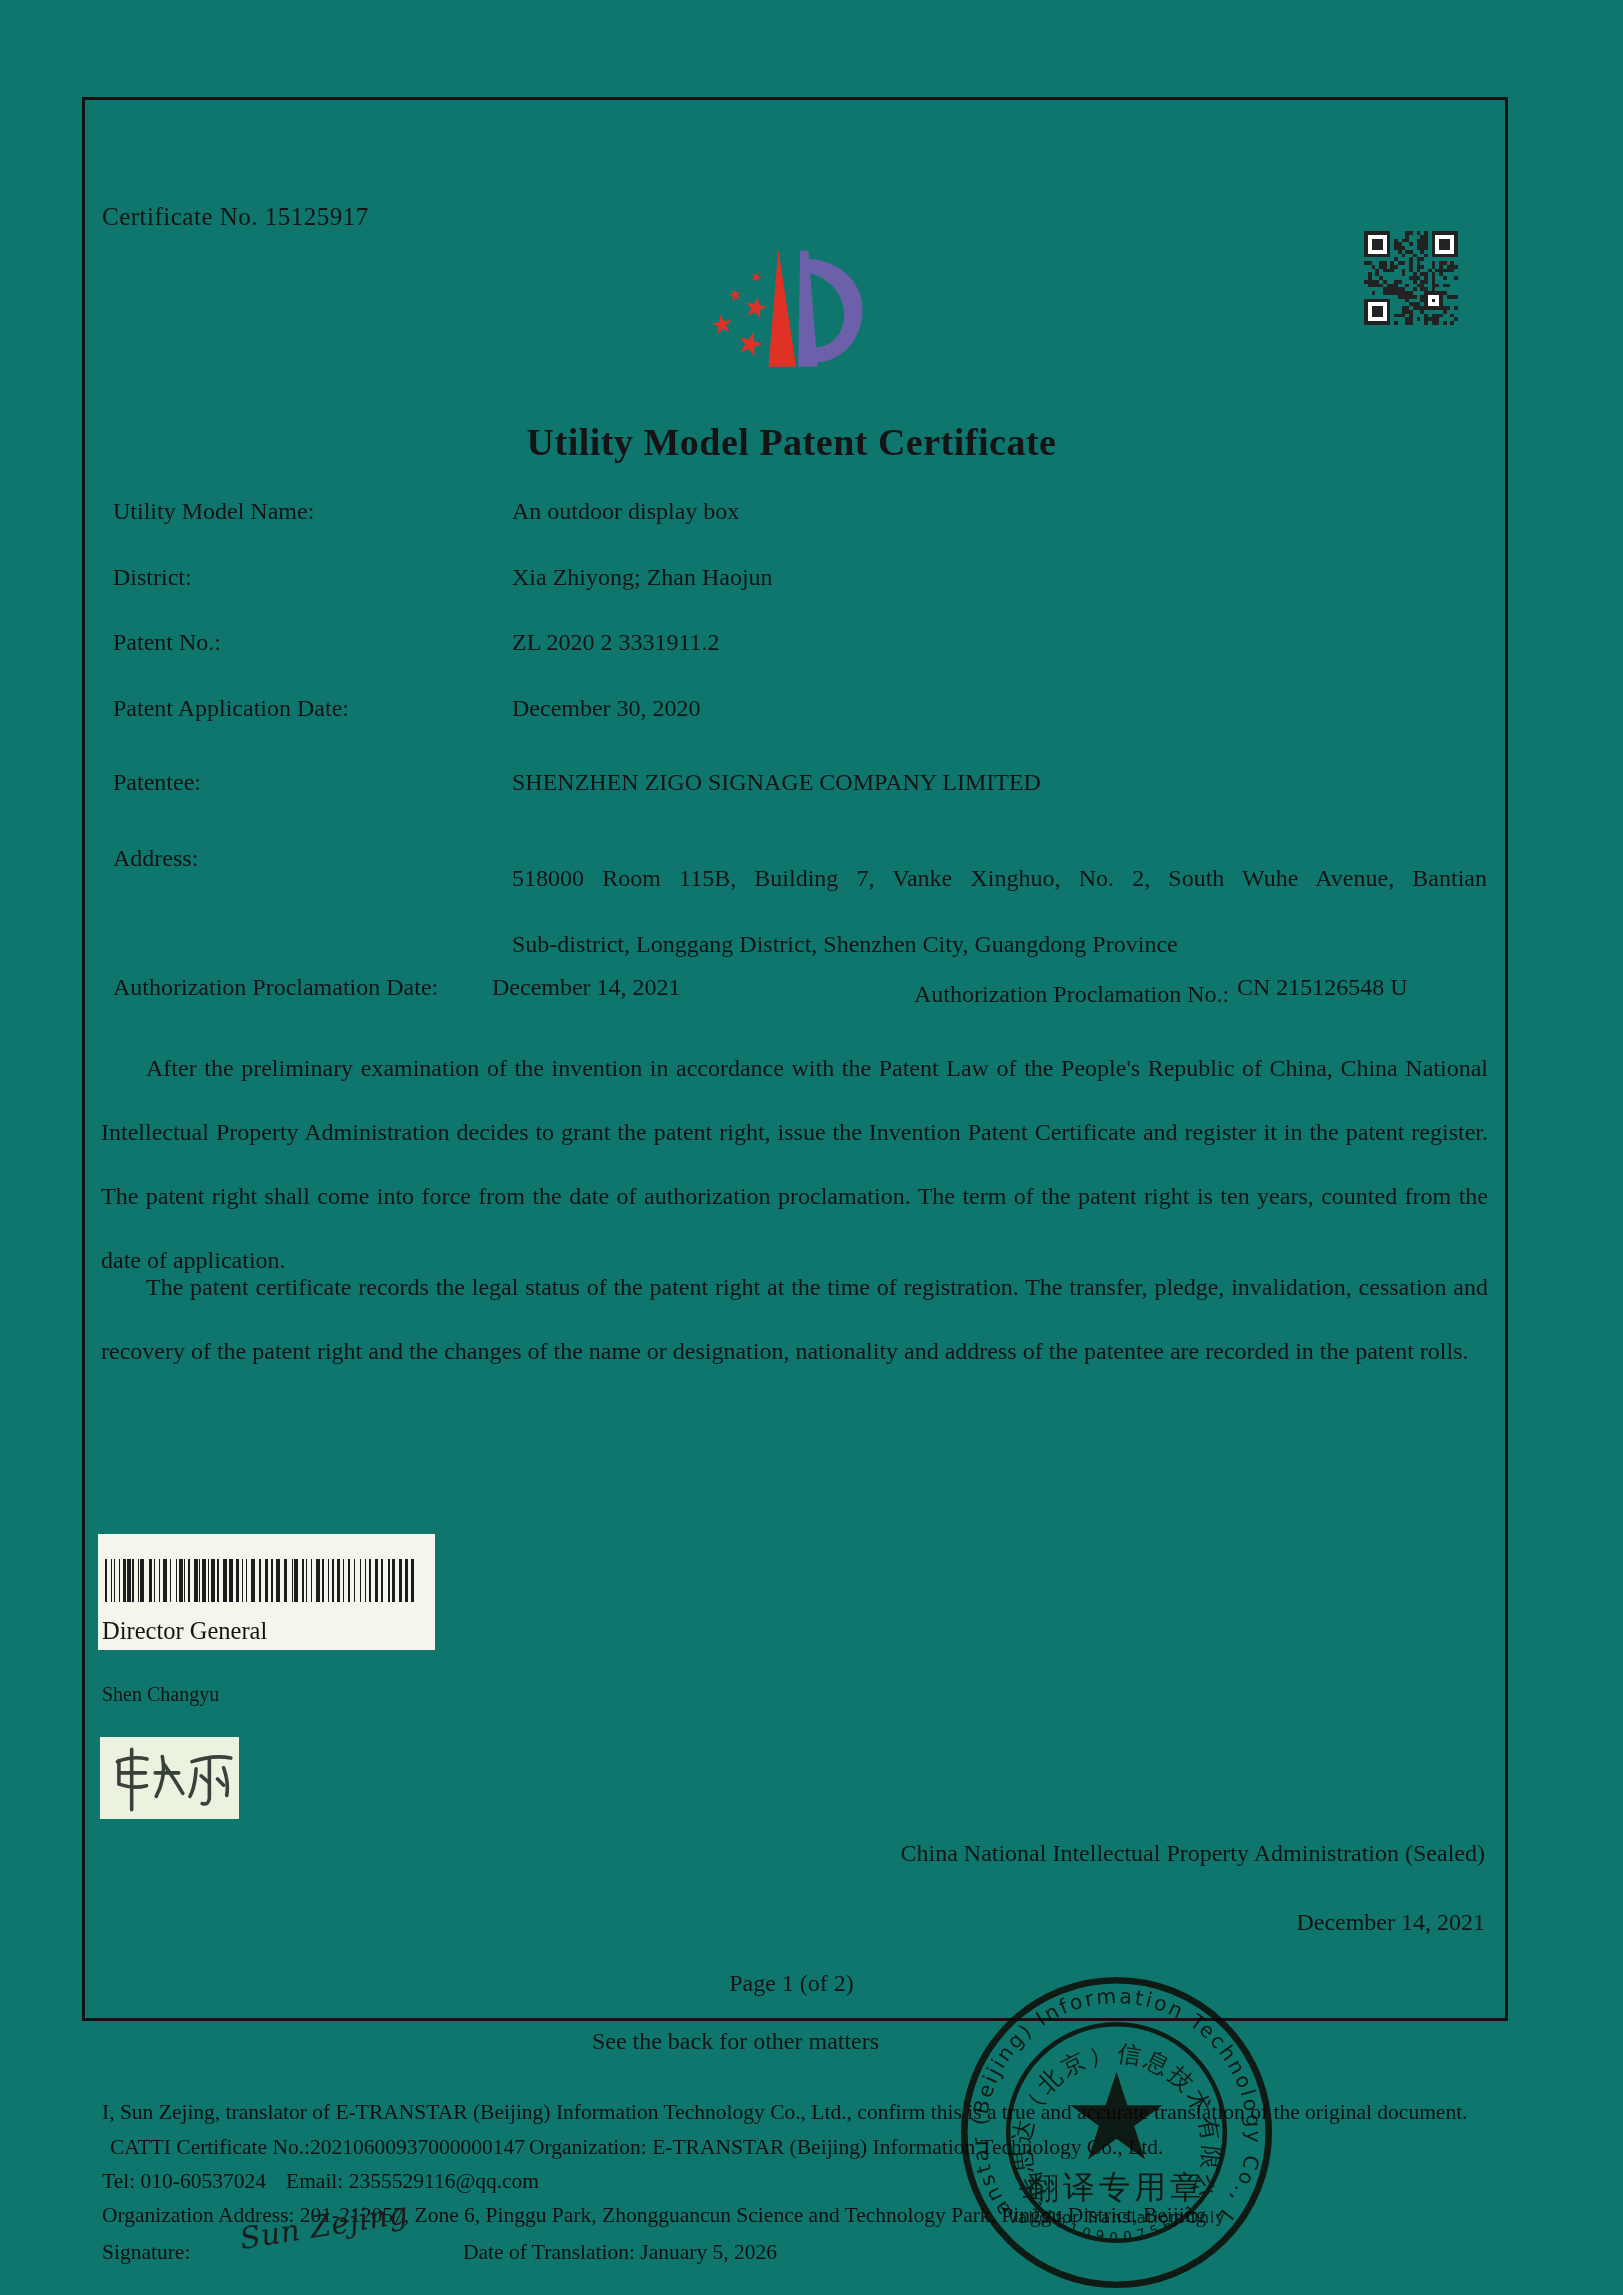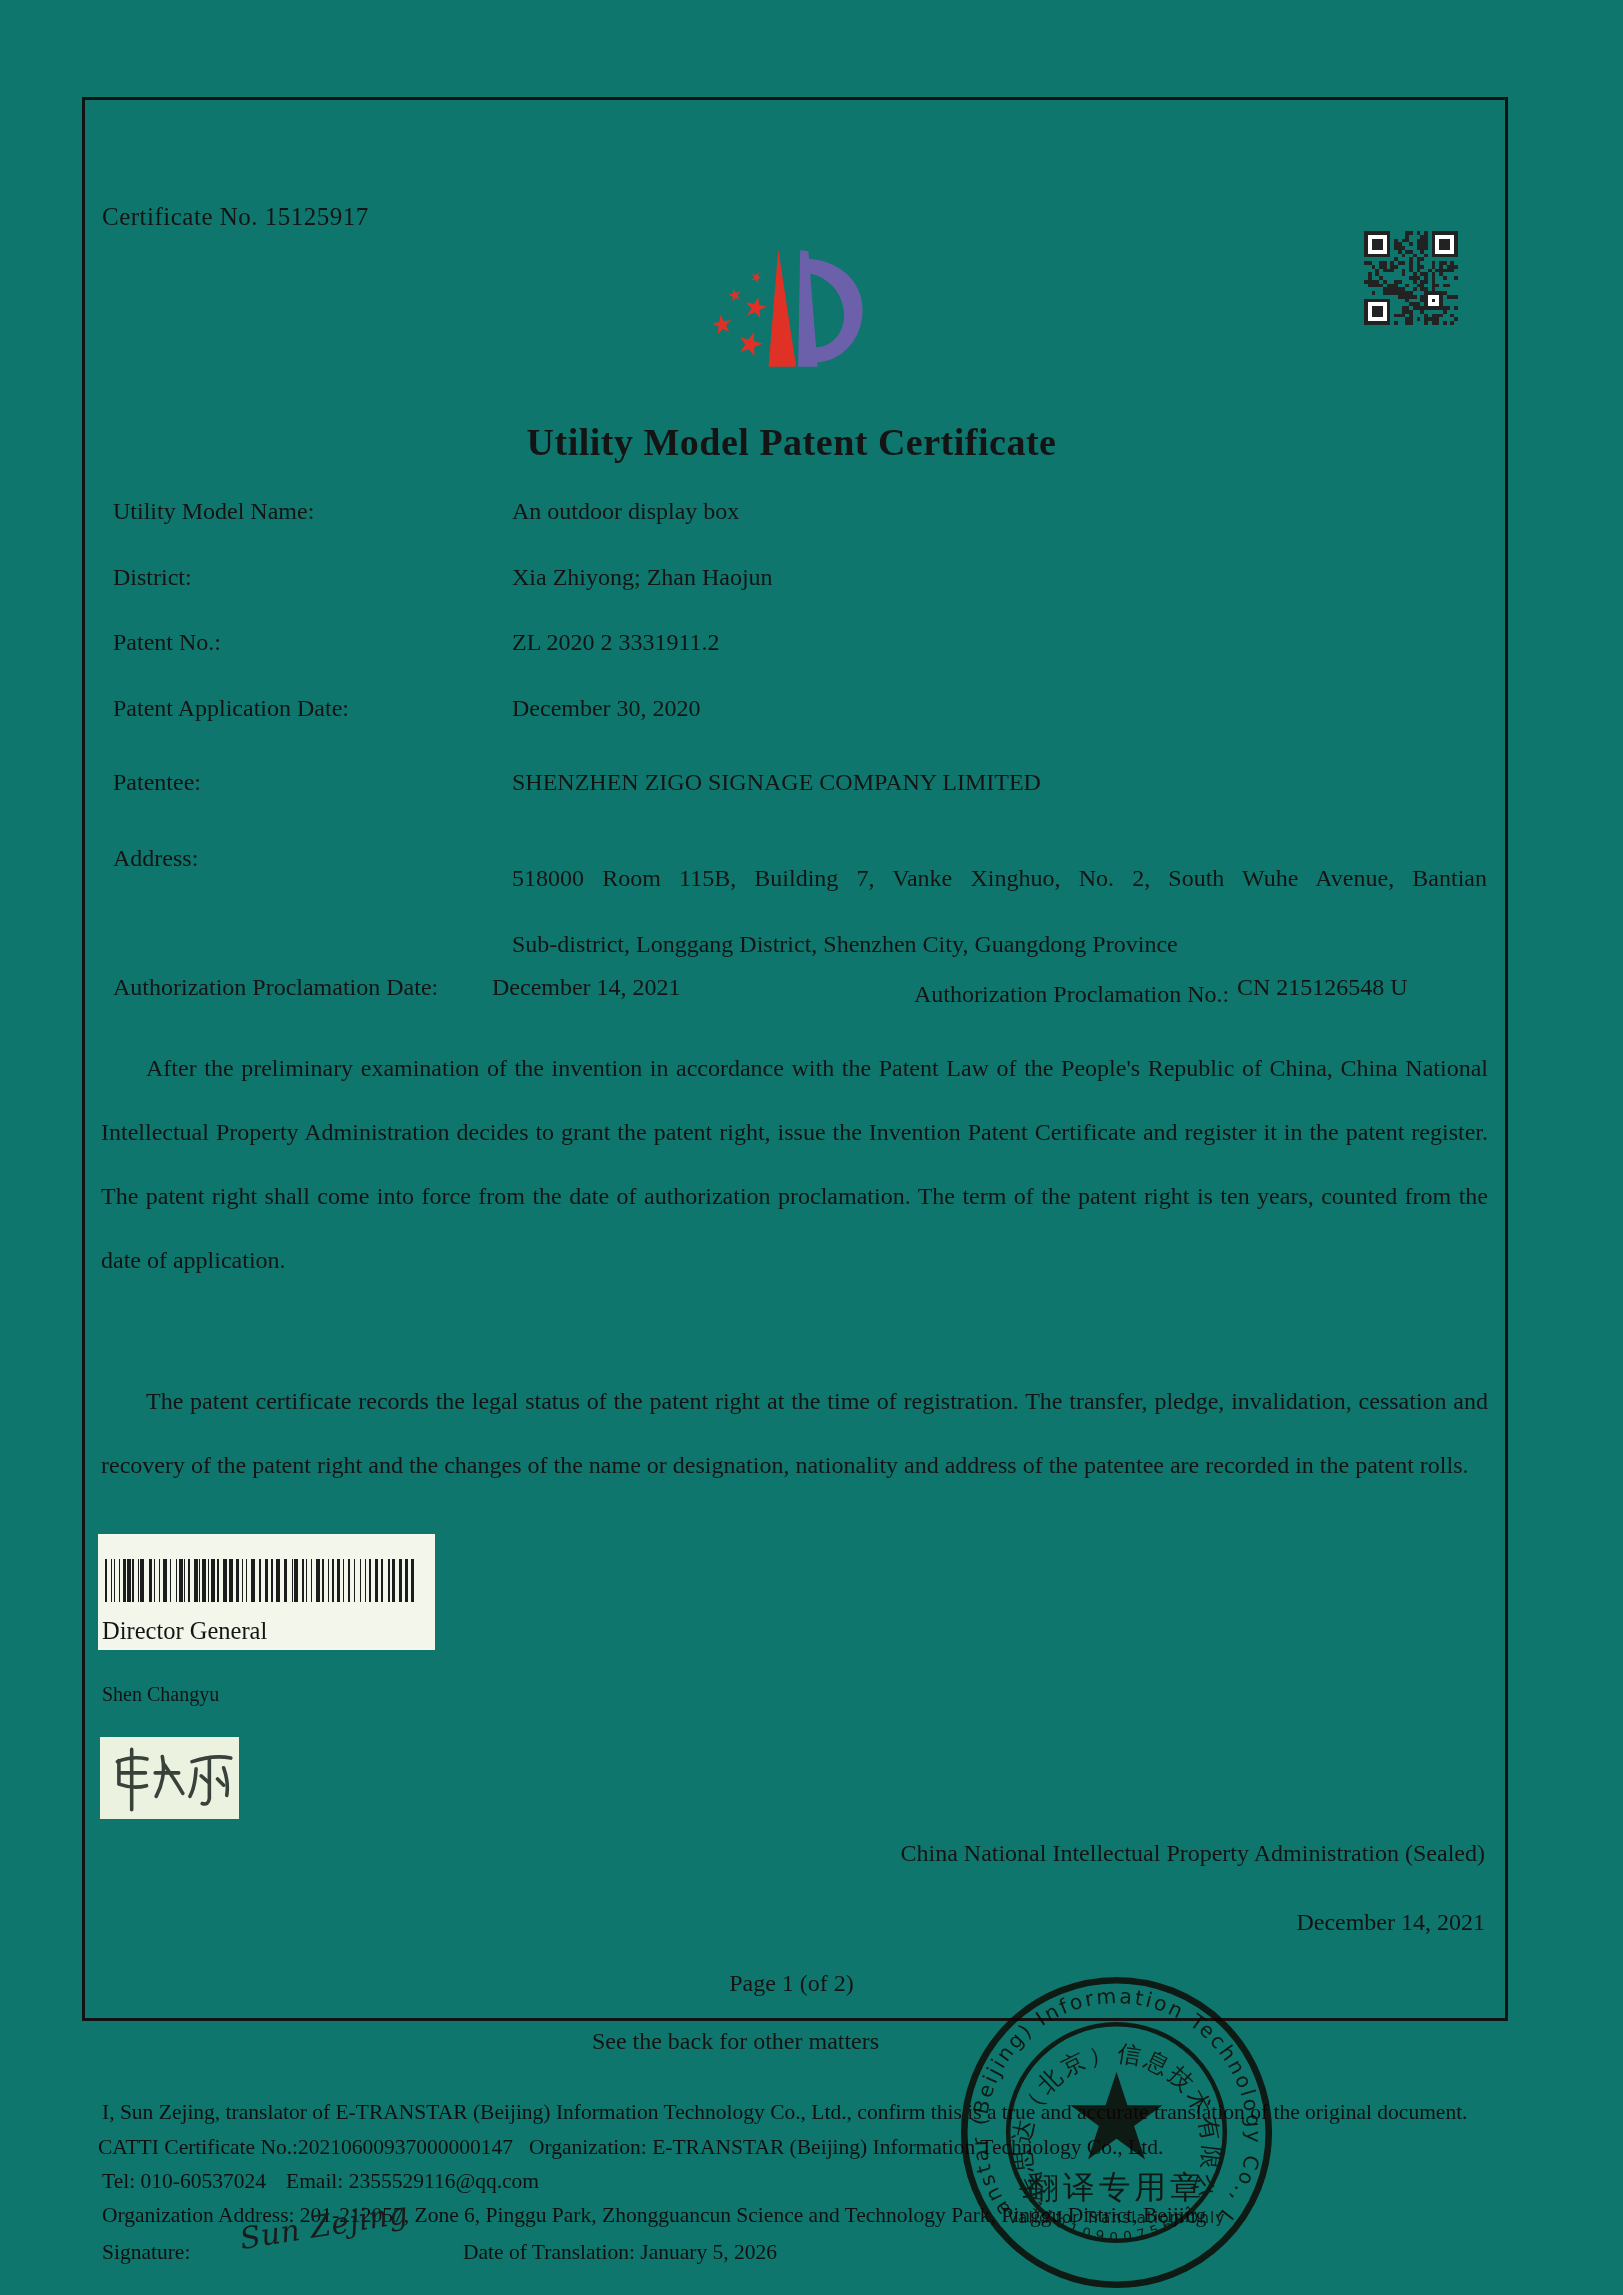--- a/index.html
+++ b/index.html
@@ -23,21 +23,21 @@
   .sig-patch{left:100px;top:1737px;width:139px;height:82px;background:#ecf2e0;}
   .bc-patch{left:98px;top:1534px;width:337px;height:116px;}
   .dg{left:102px;top:1617px;font-size:24.5px;}
   .dg-name{left:102px;top:1683px;font-size:20px;}
   .sealed-line{right:138px;top:1840px;font-size:24px;}
   .seal-date{right:138px;top:1909px;font-size:24px;}
   .page-ind{left:83px;top:1970px;width:1417px;text-align:center;font-size:24px;}
   .back-note{left:0;top:2028px;width:1471px;text-align:center;font-size:24px;}
   .tr{font-size:21.5px;white-space:nowrap;color:#101010;}
   .t1{left:102px;top:2100px;}
-  .t2a{left:98px;top:2135px;}
+  .t2a{left:110px;top:2135px;}
   .t2b{left:529px;top:2135px;}
   .t3a{left:102px;top:2169px;}
   .t3b{left:286px;top:2169px;}
   .t4{left:102px;top:2203px;}
   .t5a{left:102px;top:2240px;}
   .t5b{left:463px;top:2240px;}
   .sun-sig{left:239px;top:2208px;font-family:"DejaVu Serif",serif;font-style:italic;font-size:30px;
            transform:rotate(-9deg);letter-spacing:0.5px;color:#1b1b1b;white-space:nowrap;}
   .seal-wrap{left:953px;top:1969px;width:327px;height:327px;opacity:.93;mix-blend-mode:multiply;}
   svg text{font-family:"DejaVu Sans","Liberation Sans",sans-serif;}
@@ -316,21 +316,21 @@
   </div>
 
   <div class="abs row auth" style="top:974px;">
     <span class="l1">Authorization Proclamation Date:</span>
     <span class="v1">December 14, 2021</span>
     <span class="l2">Authorization Proclamation No.:</span>
     <span class="v2">CN 215126548 U</span>
   </div>
 
   <div class="abs para" style="top:1036px;">After the preliminary examination of the invention in accordance with the Patent Law of the People's Republic of China, China National Intellectual Property Administration decides to grant the patent right, issue the Invention Patent Certificate and register it in the patent register. The patent right shall come into force from the date of authorization proclamation. The term of the patent right is ten years, counted from the date of application.</div>
-  <div class="abs para" style="top:1369px;">The patent certificate records the legal status of the patent right at the time of registration. The transfer, pledge, invalidation, cessation and recovery of the patent right and the changes of the name or designation, nationality and address of the patentee are recorded in the patent rolls.</div>
+  <div class="abs para" style="top:1255px;">The patent certificate records the legal status of the patent right at the time of registration. The transfer, pledge, invalidation, cessation and recovery of the patent right and the changes of the name or designation, nationality and address of the patentee are recorded in the patent rolls.</div>
 
   <div class="abs patch bc-patch">
     <svg id="barcode-svg" width="316" height="43" viewBox="0 0 618 84" style="position:absolute;left:6.6px;top:24.5px;" shape-rendering="crispEdges">
         <rect x="0" y="0" width="4" height="84" fill="#1c1c1c"></rect>
         <rect x="11" y="0" width="3" height="84" fill="#1c1c1c"></rect>
         <rect x="17" y="0" width="2" height="84" fill="#1c1c1c"></rect>
         <rect x="27" y="0" width="3" height="84" fill="#1c1c1c"></rect>
         <rect x="35" y="0" width="6" height="84" fill="#1c1c1c"></rect>
         <rect x="43" y="0" width="7" height="84" fill="#1c1c1c"></rect>
         <rect x="52" y="0" width="5" height="84" fill="#1c1c1c"></rect>

